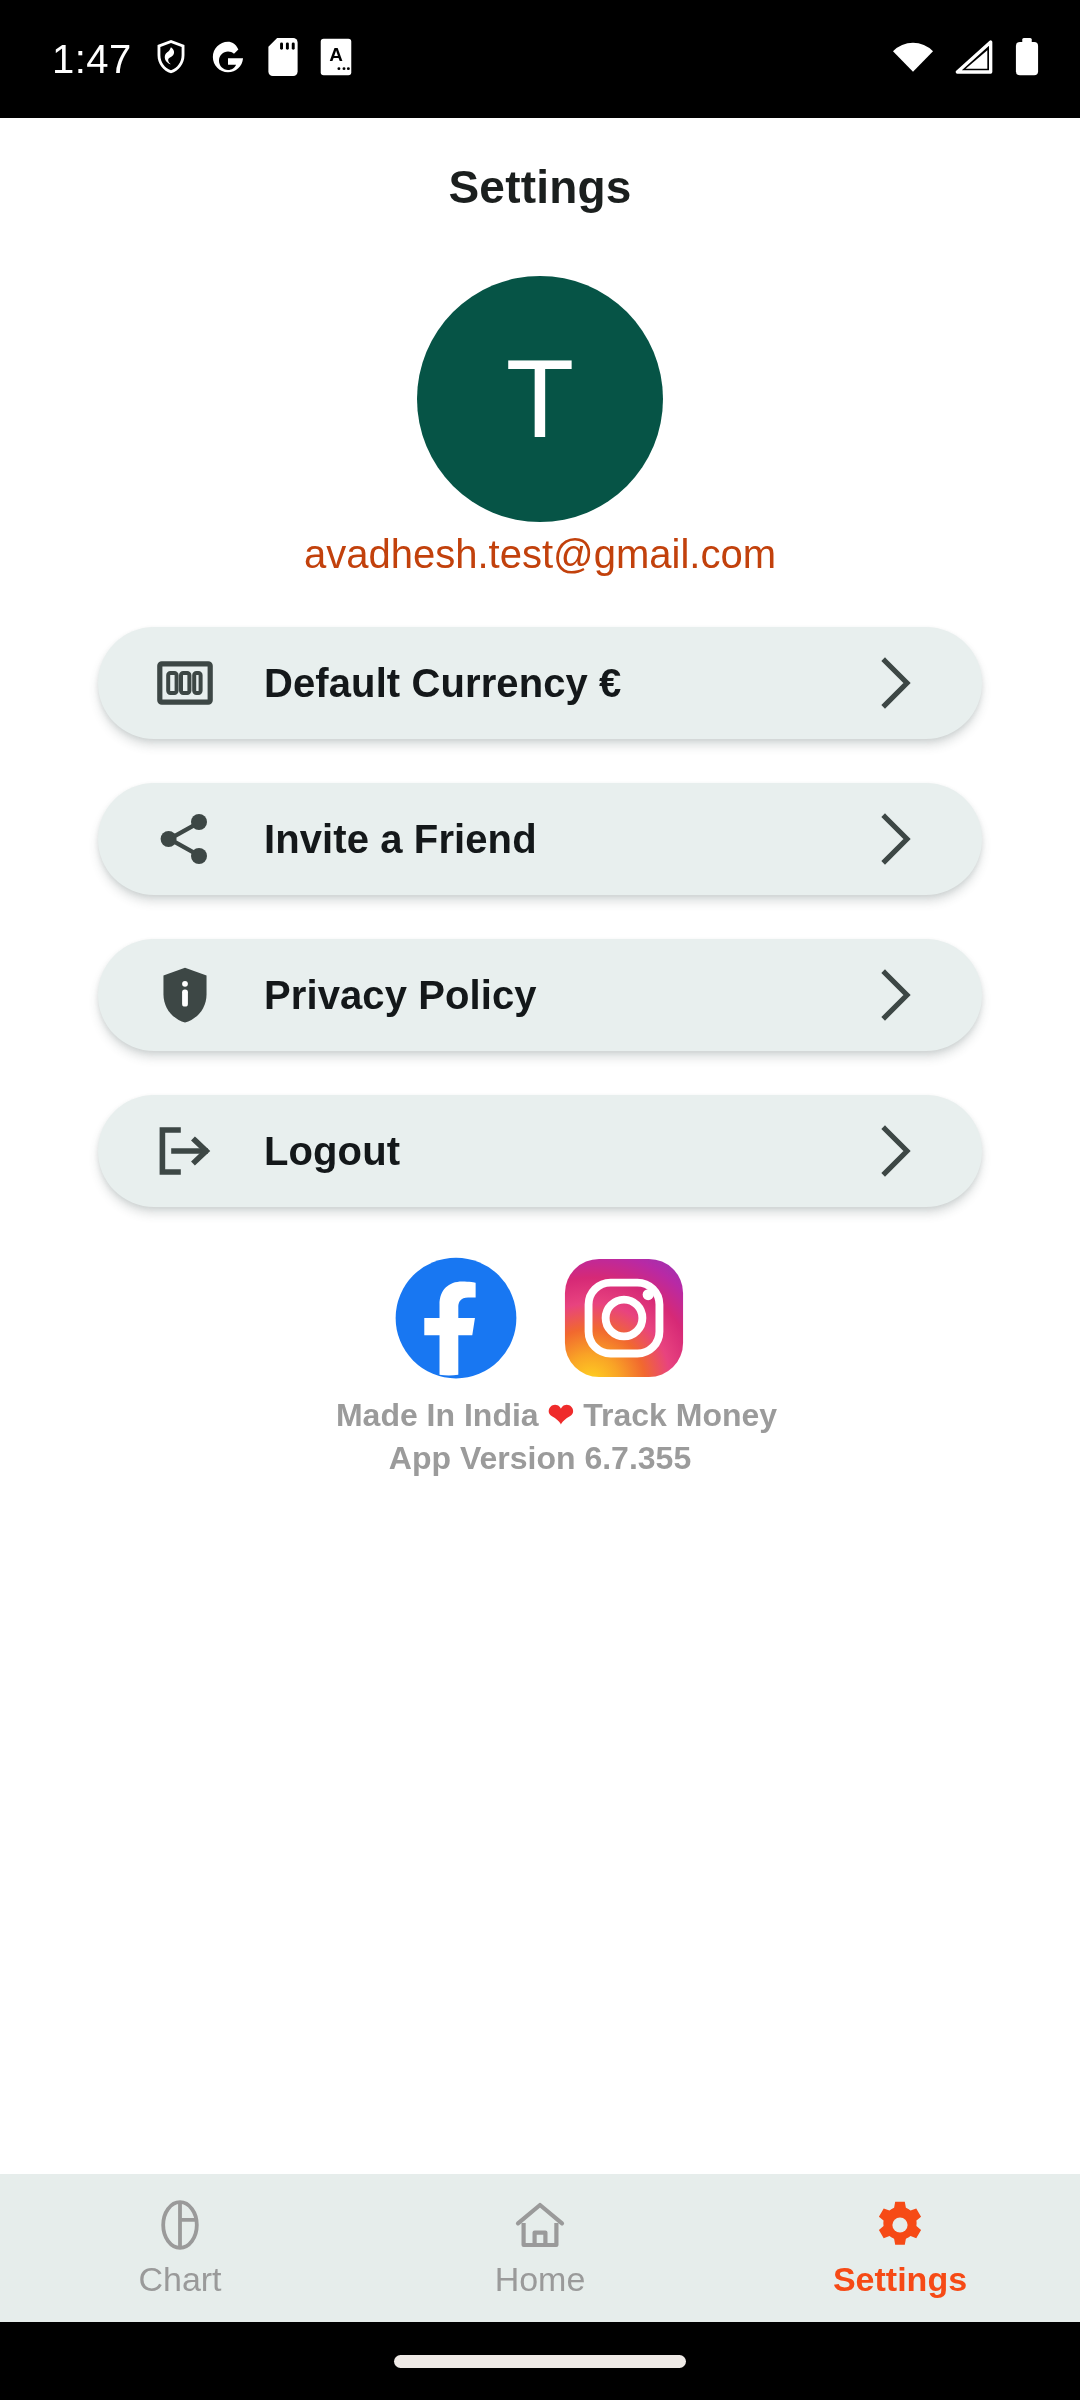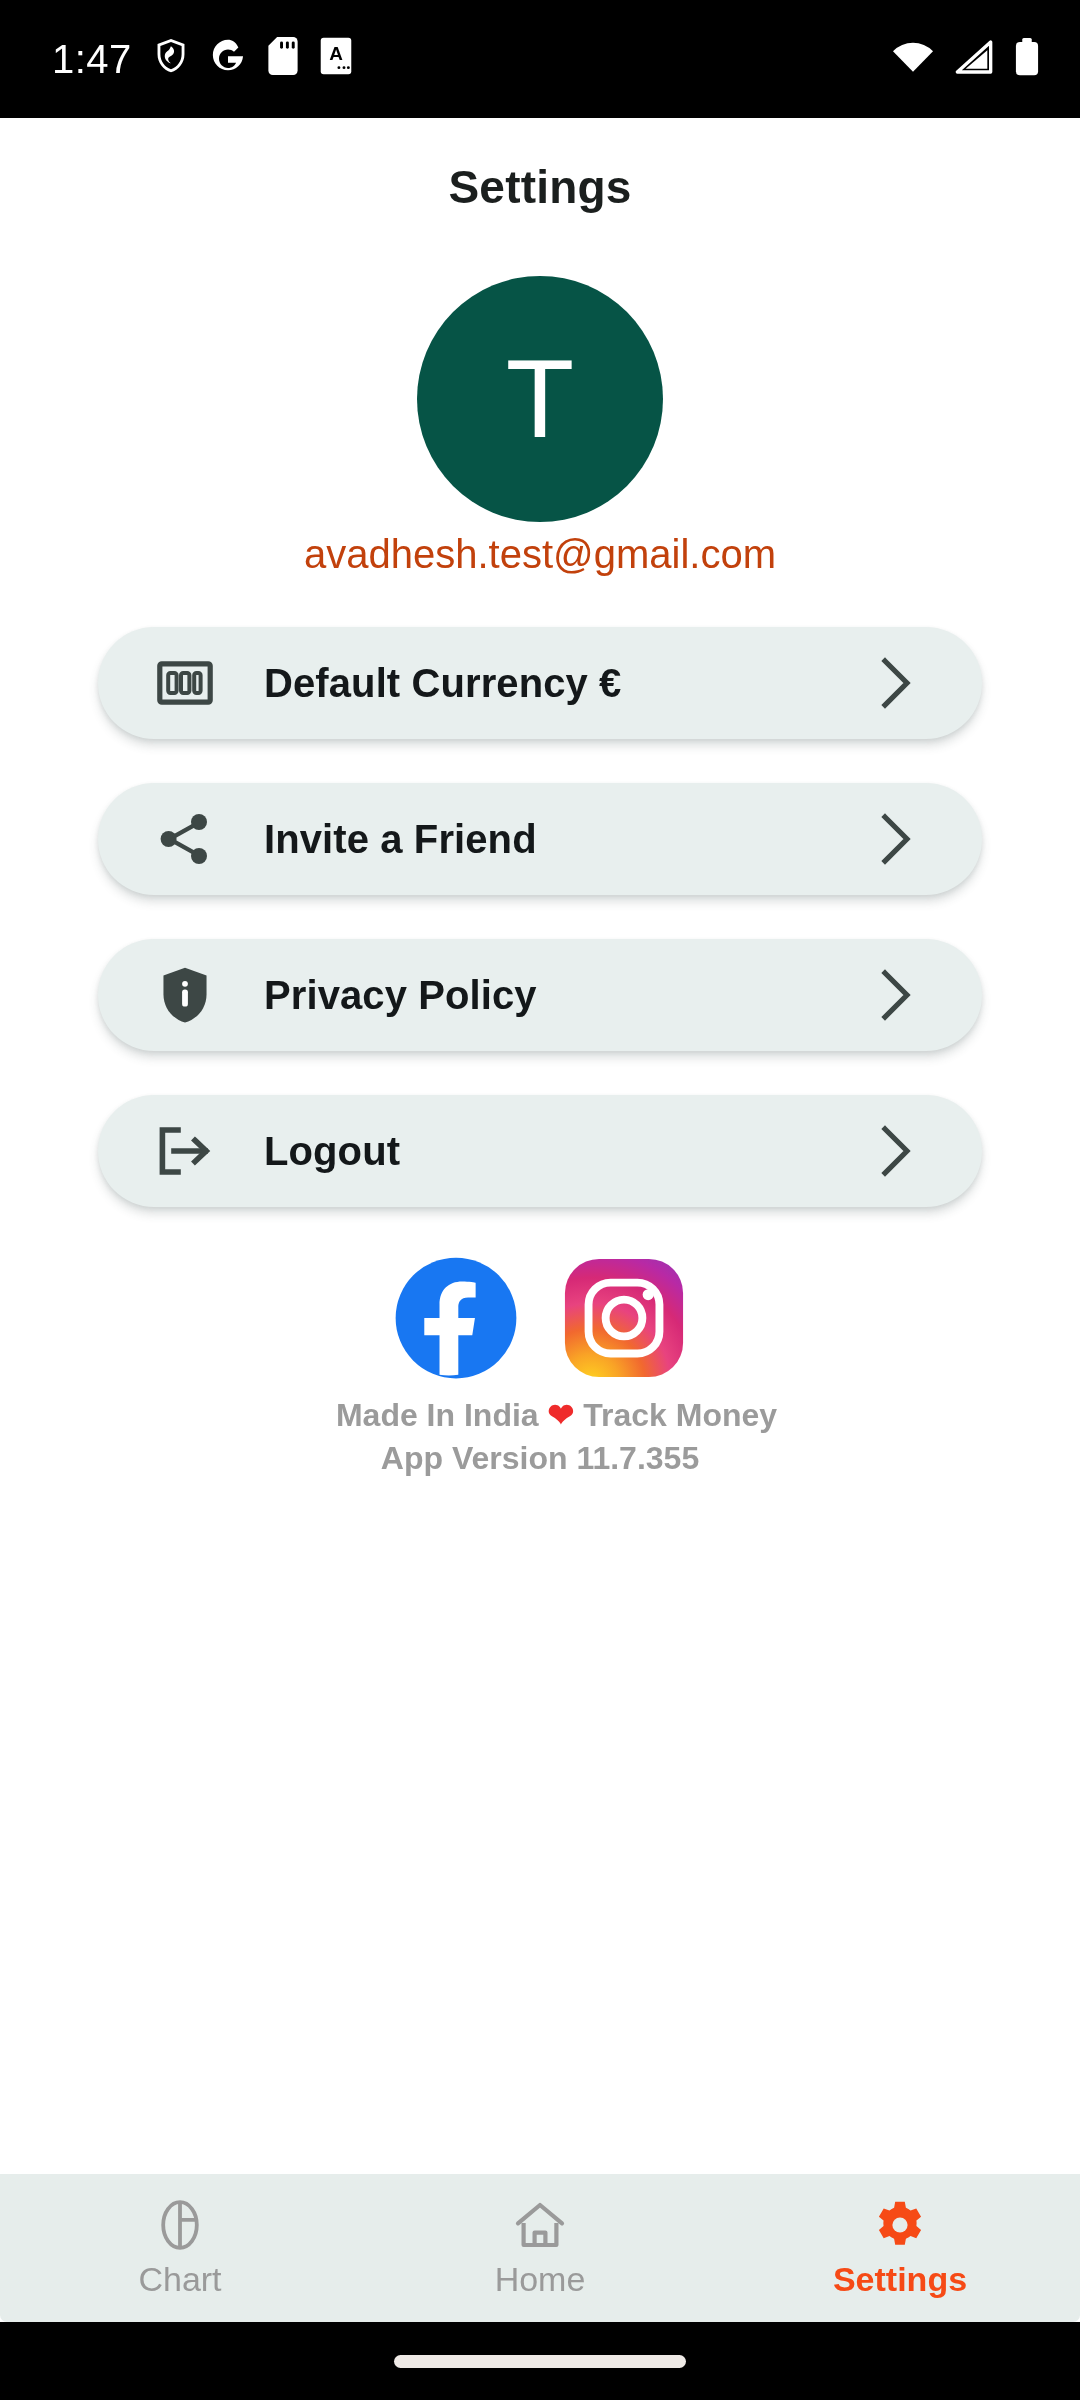--- a/index.html
+++ b/index.html
@@ -10,27 +10,27 @@
     overflow:hidden;
   }
   #screen { position:relative; width:1080px; height:2400px; background:#ffffff; display:flex; flex-direction:column; }
 
   
   .statusbar {
     height:118px; background:#000000; color:#ffffff;
     display:flex; align-items:center; justify-content:space-between;
     padding:0 40px 0 52px; flex:0 0 auto;
   }
-  .sb-left { display:flex; gap:22px; }
+  .sb-left { display:flex; align-items:center; gap:22px; }
   .sb-clock { font-size:40px; letter-spacing:0.5px; font-family:"Liberation Sans", sans-serif; }
   .sb-right { display:flex; align-items:center; gap:20px; }
   .sb-ico { display:block; }
 
   
-  .content { flex:1 1 auto; position:relative; background:#ffffff; overflow:hidden;border-radius:7px; }
+  .content { flex:1 1 auto; position:relative; background:#ffffff; overflow:hidden; }
 
   .page-title {
     text-align:center; font-size:46px; font-weight:bold; color:#1b1f1e;
     padding-top:42px; letter-spacing:0.2px;
   }
 
   .avatar-wrap { display:flex; justify-content:center; margin-top:62px; }
   .avatar {
     width:246px; height:246px; border-radius:50%;
     display:flex; align-items:center; justify-content:center;
@@ -254,21 +254,21 @@
           <rect x="10.5" y="10.5" width="27" height="27" rx="8.4" fill="none" stroke="#ffffff" stroke-width="3"></rect>
           <circle cx="24" cy="24" r="7" fill="none" stroke="#ffffff" stroke-width="3"></circle>
           <circle cx="33.2" cy="15.1" r="2.1" fill="#ffffff"></circle>
         </svg>
       </span>
     </div>
 
     <div class="footer-line1" style="color: rgb(155, 155, 155); margin-left: 33px;">
       <span>Made In India </span><span class="heart" style="color: rgb(239, 43, 43);">❤</span><span> Track Money</span>
     </div>
-    <div class="footer-line2" style="color: rgb(155, 155, 155);">App Version 11.7.355</div>
+    <div class="footer-line2" style="color: rgb(155, 155, 155);">App Version 6.7.355</div>
 
     <div class="bottomnav" style="background: rgb(230, 237, 235);">
 
       <div class="nav-item nav-inactive">
         <span class="nav-ico">
           <svg width="52" height="52" viewBox="0 0 26 26">
               <ellipse cx="13" cy="13" rx="8.4" ry="11.4" fill="none" stroke="#9a9a9a" stroke-width="1.9"></ellipse>
               <path d="M13 1.6v22.8M13 10.4h8.2" stroke="#9a9a9a" stroke-width="1.9"></path>
             </svg>
         </span>

